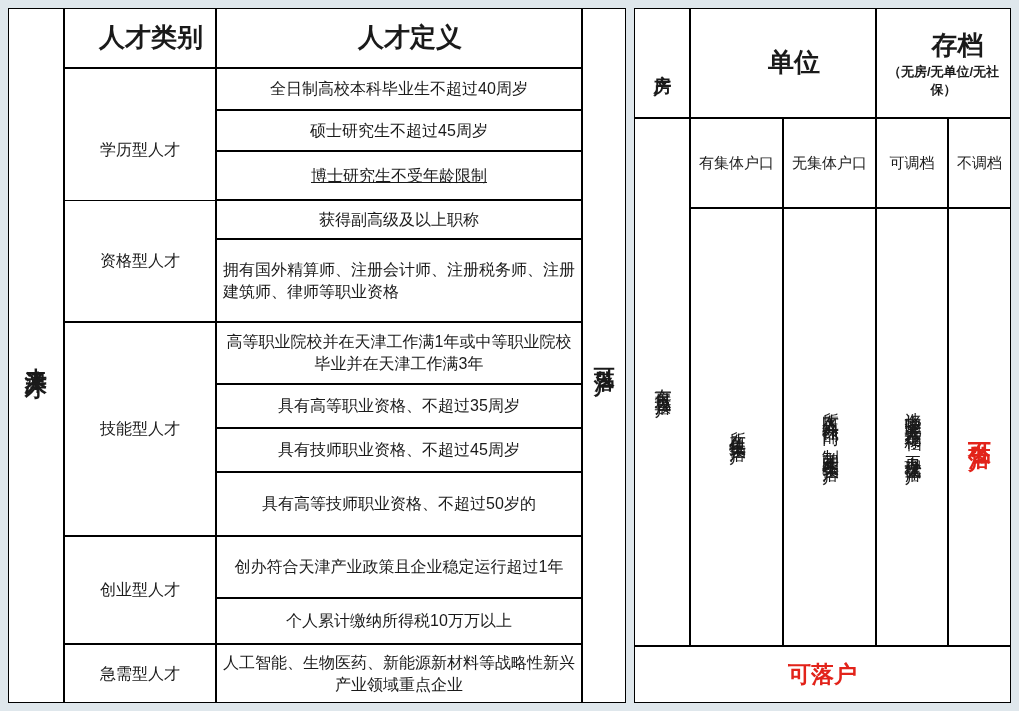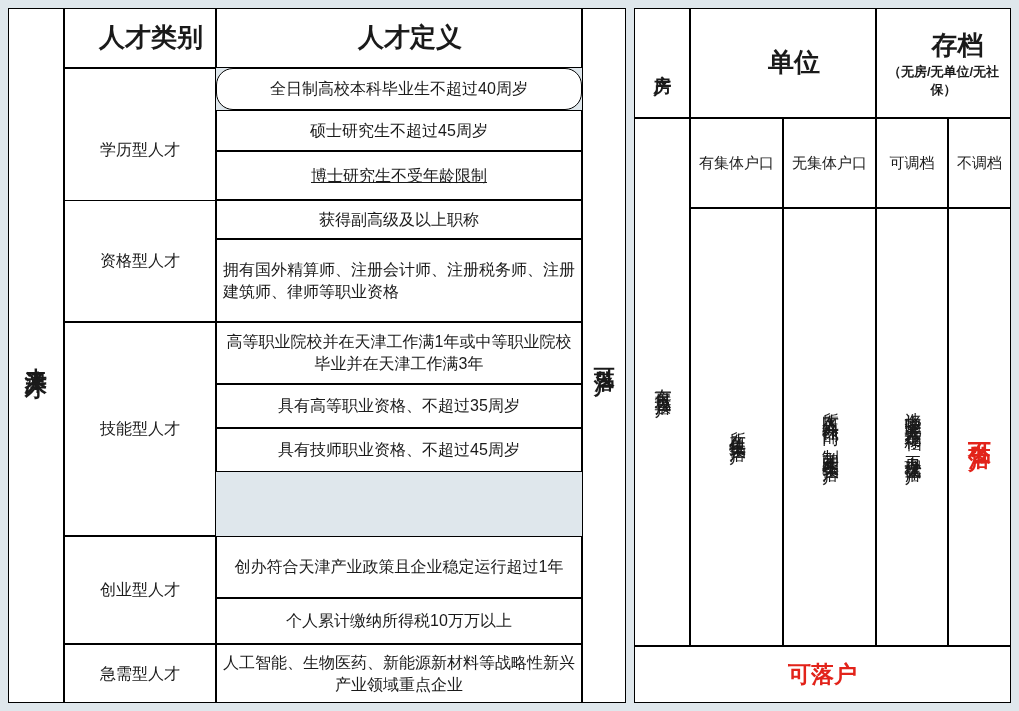--- a/index.html
+++ b/index.html
@@ -75,32 +75,33 @@
 
 <div class="page">
 
   <div class="cell vertical-b" style="left:8px; top:8px; width:56px; height:695px; font-size:22px;">来津人才</div>
 
   <div class="cell hdr" style="left:64px; top:8px; width:152px; height:60px;">人才类别</div>
 
   <div class="cell hdr" style="left:216px; top:8px; width:366px; height:60px;">人才定义</div>
 
   <div class="cell" style="left:64px; top:68px; width:152px; height:164px;">学历型人才</div>
-  <div class="cell wrapcell" style="left:216px; top:68px; width:366px; height:42px;border-radius:17px;">全日制高校本科毕业生不超过40周岁</div>
+  <div class="cell wrapcell" style="left:216px; top:68px; width:366px; height:42px;">全日制高校本科毕业生不超过40周岁</div>
   <div class="cell wrapcell" style="left:216px; top:110px; width:366px; height:41px;">硕士研究生不超过45周岁</div>
   <div class="cell wrapcell" style="left:216px; top:151px; width:366px; height:49px;text-decoration:underline;">博士研究生不受年龄限制</div>
 
   <div class="cell" style="left:64px; top:200px; width:152px; height:122px;">资格型人才</div>
   <div class="cell wrapcell" style="left:216px; top:200px; width:366px; height:39px;">获得副高级及以上职称</div>
   <div class="cell wrapcell" style="left:216px; top:239px; width:366px; height:83px; text-align:left; justify-content:flex-start;">拥有国外精算师、注册会计师、注册税务师、注册建筑师、律师等职业资格</div>
 
   <div class="cell" style="left:64px; top:322px; width:152px; height:214px;">技能型人才</div>
   <div class="cell wrapcell" style="left:216px; top:322px; width:366px; height:62px;">高等职业院校并在天津工作满1年或中等职业院校毕业并在天津工作满3年</div>
   <div class="cell wrapcell" style="left:216px; top:384px; width:366px; height:44px;">具有高等职业资格、不超过35周岁</div>
   <div class="cell wrapcell" style="left:216px; top:428px; width:366px; height:44px;">具有技师职业资格、不超过45周岁</div>
+  <div class="cell wrapcell" style="left:216px; top:472px; width:366px; height:64px;">具有高等技师职业资格、不超过50岁的</div>
 
   <div class="cell" style="left:64px; top:536px; width:152px; height:108px;">创业型人才</div>
   <div class="cell wrapcell" style="left:216px; top:536px; width:366px; height:62px;">创办符合天津产业政策且企业稳定运行超过1年</div>
   <div class="cell wrapcell" style="left:216px; top:598px; width:366px; height:46px;">个人累计缴纳所得税10万万以上</div>
 
   <div class="cell" style="left:64px; top:644px; width:152px; height:59px;">急需型人才</div>
   <div class="cell wrapcell" style="left:216px; top:644px; width:366px; height:59px;">人工智能、生物医药、新能源新材料等战略性新兴产业领域重点企业</div>
 
   <div class="cell vertical-b" style="left:582px; top:8px; width:44px; height:695px; font-size:21px;">可落户</div>
 

